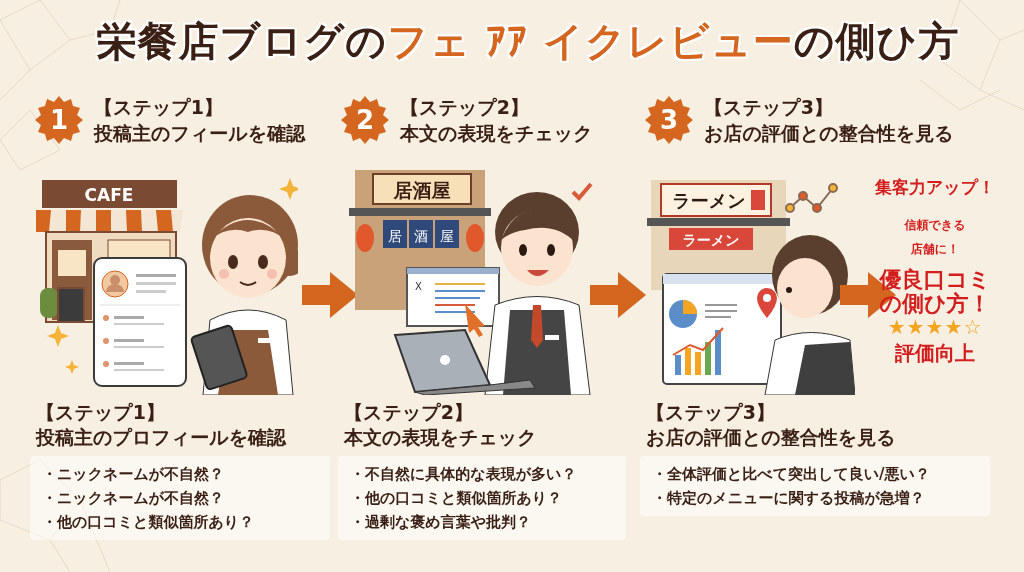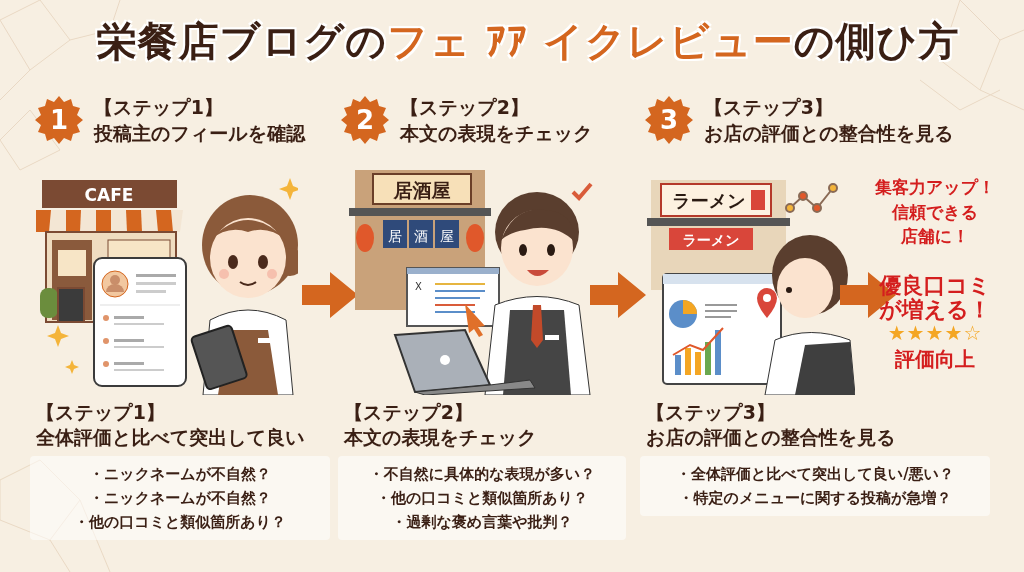--- a/index.html
+++ b/index.html
@@ -29,30 +29,30 @@
     position: absolute; inset: 0; display: flex; align-items: center; justify-content: center;
     color: #fff; font-weight: bold; font-size: 26px;
   }
   .step-head .txt { margin-left: 10px; font-weight: bold; font-size: 19px; line-height: 26px; }
   .illus { position: absolute; }
   .arrow { position: absolute; }
   .result {
     position: absolute; left: 850px; top: 176px; width: 170px; text-align: center;
     color: #d41e1e; font-weight: bold;
   }
-  .result .r1 { font-size: 17px; margin-bottom: 1px; }
-  .result .r2 { font-size: 17px; line-height: 24px; margin-bottom: 26px; }
+  .result .r1 { font-size: 17px; margin-bottom: 14px; }
+  .result .r2 { font-size: 12px; line-height: 24px; margin-bottom: 7px; }
   .result .r3 { font-size: 22px; line-height: 24px; }
   .result .stars { color: #f4a623; font-size: 20px; letter-spacing: 1px; line-height: 22px; }
   .result .r4 { font-size: 20px; line-height: 30px; }
   .step-foot { position: absolute; top: 400px; }
   .step-foot .heading { font-weight: bold; font-size: 19px; line-height: 25px; color: #3a1f14; padding-left: 6px; }
   .step-foot .box {
     margin-top: 6px; background: rgba(255,255,255,0.55); border-radius: 4px;
-    padding: 6px 12px; font-size: 15px; line-height: 24px; font-weight: bold; text-align: center;
+    padding: 6px 12px; font-size: 15px; line-height: 24px; font-weight: bold;
   }
   .step-foot .box li { list-style: none; }
   .step-foot .box li::before { content: "・"; }
 </style>
 </head>
 <body>
 
 <svg class="bg-pattern" width="1024" height="572" viewBox="0 0 1024 572">
   <g stroke="#e6d3bd" stroke-width="1" fill="none" opacity="0.8">
     <path d="M0 20 L40 0 L70 40 L30 70 Z M30 70 L0 100 M70 40 L110 30 L120 0 M40 0 L60 -10"></path>
@@ -270,29 +270,29 @@
   </svg>
 
 <div class="result">
   <div class="r1">集客力アップ！</div>
   <div class="r2">
     <div>信頼できる</div>
     <div>店舗に！</div>
   </div>
   <div class="r3">
     <div>優良口コミ</div>
-    <div>が増える！</div>
+    <div>の側ひ方！</div>
   </div>
   <div class="stars">★★★★☆</div>
   <div class="r4">評価向上</div>
 </div>
 
 <div class="step-foot" style="left:30px;width:300px;">
   <div class="heading">【ステップ1】</div>
-  <div class="heading">全体評価と比べて突出して良い</div>
+  <div class="heading">投稿主のプロフィールを確認</div>
   <ul class="box">
     <li>ニックネームが不自然？</li>
     <li>ニックネームが不自然？</li>
     <li>他の口コミと類似箇所あり？</li>
   </ul>
 </div>
 <div class="step-foot" style="left:338px;width:288px;">
   <div class="heading">【ステップ2】</div>
   <div class="heading">本文の表現をチェック</div>
   <ul class="box">

